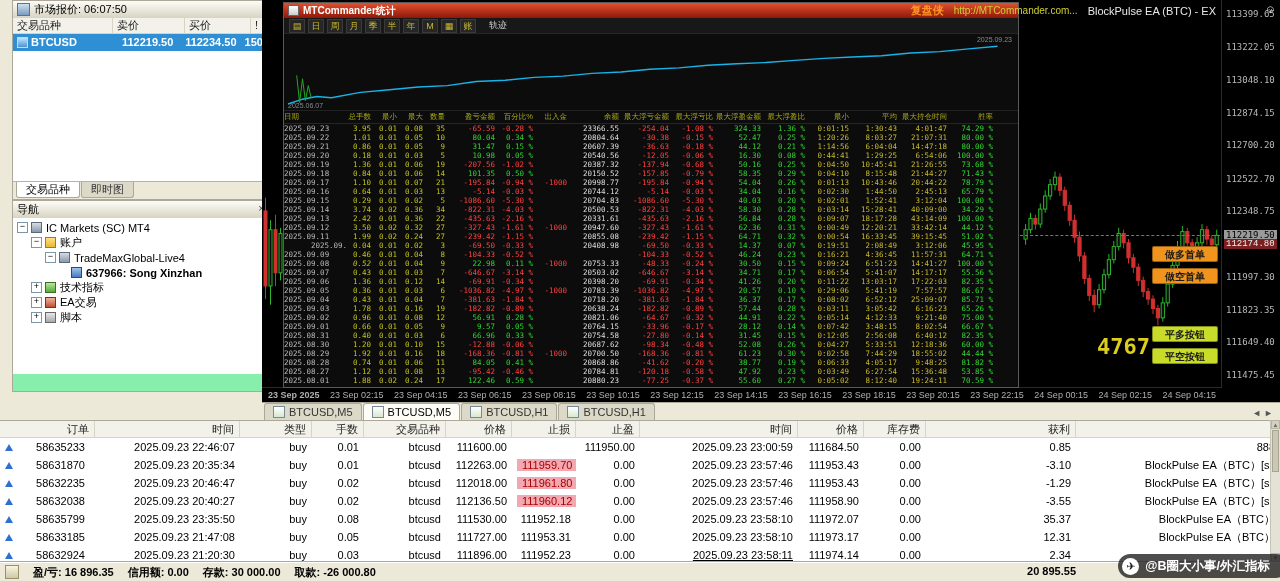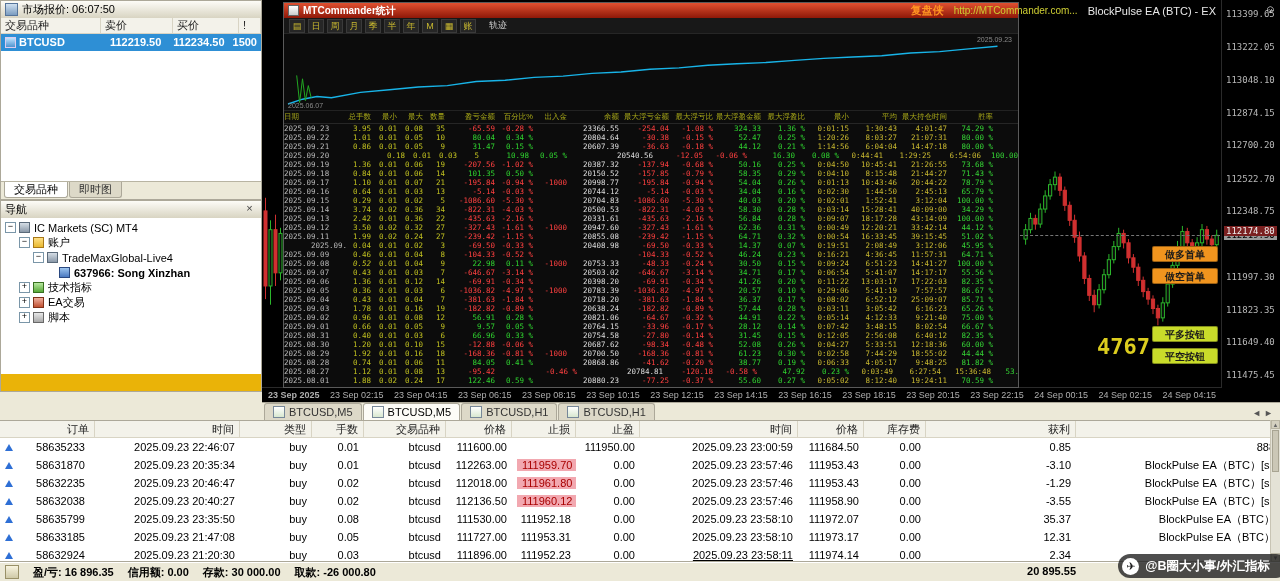--- a/index.html
+++ b/index.html
@@ -1,18 +1,18 @@
 <!DOCTYPE html>
 <html><head>
 <meta charset="utf-8">
 <style>
   html,body{margin:0;padding:0;background:#888;}
   #app{position:relative;width:1280px;height:581px;background:#ECE9D8;font-family:"Liberation Sans","DejaVu Sans",sans-serif;font-size:11px;color:#000;overflow:hidden;}
   
-  .panel{position:absolute;left:0;width:262px;border:1px solid #ACA899;box-sizing:border-box;background:#eab308;}
+  .panel{position:absolute;left:12px;width:262px;border:1px solid #ACA899;box-sizing:border-box;background:#86efac;}
   #market-watch{top:0;height:200px;}
   #navigator{top:200px;height:192px;}
   .panel-header{height:17px;background:linear-gradient(#FDFCF7,#D8D4C2);border-bottom:1px solid #B8B4A2;display:flex;align-items:center;padding:0 4px;gap:4px;}
   .panel-header .title{flex:1;white-space:nowrap;overflow:hidden;}
   .ph-icon{width:11px;height:11px;background:linear-gradient(#cfe0f0,#7a9cc0);border:1px solid #55749a;display:inline-block;}
   .close-x{width:13px;height:13px;line-height:11px;text-align:center;font-size:11px;color:#444;border:1px solid transparent;cursor:default;}
   .mw-body{position:absolute;top:17px;left:0;right:0;bottom:17px;background:#fff;overflow:hidden;}
   .mw-cols{display:flex;height:15px;background:#F3F2EA;border-bottom:1px solid #D8D4C4;}
   .mw-cols span{border-right:1px solid #D8D4C4;padding:0 4px;box-sizing:border-box;line-height:15px;color:#222;}
   .mw-row{display:flex;height:17px;line-height:17px;background:#2E8FD5;color:#fff;font-weight:bold;}
@@ -278,21 +278,21 @@
     <div id="dash-line" style="left: 758px; width: 200px; top: 235px;"></div>
     <div id="price-axis">
         <div class="ax-label" style="top: 9px;">113399.65</div>
         <div class="ax-label" style="top: 42px;">113222.05</div>
         <div class="ax-label" style="top: 75px;">113048.10</div>
         <div class="ax-label" style="top: 108px;">112874.15</div>
         <div class="ax-label" style="top: 140px;">112700.20</div>
         <div class="ax-label" style="top: 174px;">112522.70</div>
         <div class="ax-label" style="top: 206px;">112348.75</div>
         <div class="ax-label current" style="top: 230px;">112219.50</div>
-        <div class="ax-label bid" style="top: 226px;">112174.80</div>
+        <div class="ax-label bid" style="top: 239px; font-family: Liberation Mono, monospace;">112174.80</div>
         <div class="ax-label" style="top: 272px;">111997.30</div>
         <div class="ax-label" style="top: 305px;">111823.35</div>
         <div class="ax-label" style="top: 337px;">111649.40</div>
         <div class="ax-label" style="top: 370px;">111475.45</div>
       </div>
     <div id="overlay-texts">
       <span class="ov-brand">复盘侠</span>
       <span class="ov-url">http://MTCommander.com...</span>
       <span class="ov-ea">BlockPulse EA (BTC) - EX</span>
     </div>
@@ -406,21 +406,21 @@
               <span class="c-neg" style="width: 44px;">-0.18 %</span>
               <span class="c-pos" style="width: 48px;">44.12</span>
               <span class="c-pos" style="width: 44px;">0.21 %</span>
               <span class="c-time" style="width: 44px;">1:14:56</span>
               <span class="c-time" style="width: 48px;">6:04:04</span>
               <span class="c-time" style="width: 50px;">14:47:18</span>
               <span class="c-win" style="width: 46px;">80.00 %</span>
             </div>
             <div class="sw-tr">
               <span class="c-date" style="width: 62px;">2025.09.20</span>
-              <span class="c-yel" style="width: 28px; margin-left: 34px;">0.18</span>
+              <span class="c-yel" style="width: 28px;">0.18</span>
               <span class="c-yel" style="width: 26px;">0.01</span>
               <span class="c-yel" style="width: 26px;">0.03</span>
               <span class="c-yel" style="width: 22px;">5</span>
               <span class="c-pos" style="width: 50px;">10.98</span>
               <span class="c-pos" style="width: 38px;">0.05 %</span>
               <span class="c-yel" style="width: 34px;"></span>
               <span class="c-bal" style="width: 52px;">20540.56</span>
               <span class="c-neg" style="width: 50px;">-12.05</span>
               <span class="c-neg" style="width: 44px;">-0.06 %</span>
               <span class="c-pos" style="width: 48px;">16.30</span>
@@ -867,21 +867,21 @@
               <span class="c-time" style="width: 50px;">9:48:25</span>
               <span class="c-win" style="width: 46px;">81.82 %</span>
             </div>
             <div class="sw-tr">
               <span class="c-date" style="width: 62px;">2025.08.27</span>
               <span class="c-yel" style="width: 28px;">1.12</span>
               <span class="c-yel" style="width: 26px;">0.01</span>
               <span class="c-yel" style="width: 26px;">0.08</span>
               <span class="c-yel" style="width: 22px;">13</span>
               <span class="c-neg" style="width: 50px;">-95.42</span>
-              <span class="c-neg" style="width: 38px; margin-left: 44px;">-0.46 %</span>
+              <span class="c-neg" style="width: 38px;">-0.46 %</span>
               <span class="c-yel" style="width: 34px;"></span>
               <span class="c-bal" style="width: 52px;">20784.81</span>
               <span class="c-neg" style="width: 50px;">-120.18</span>
               <span class="c-neg" style="width: 44px;">-0.58 %</span>
               <span class="c-pos" style="width: 48px;">47.92</span>
               <span class="c-pos" style="width: 44px;">0.23 %</span>
               <span class="c-time" style="width: 44px;">0:03:49</span>
               <span class="c-time" style="width: 48px;">6:27:54</span>
               <span class="c-time" style="width: 50px;">15:36:48</span>
               <span class="c-win" style="width: 46px;">53.85 %</span>

